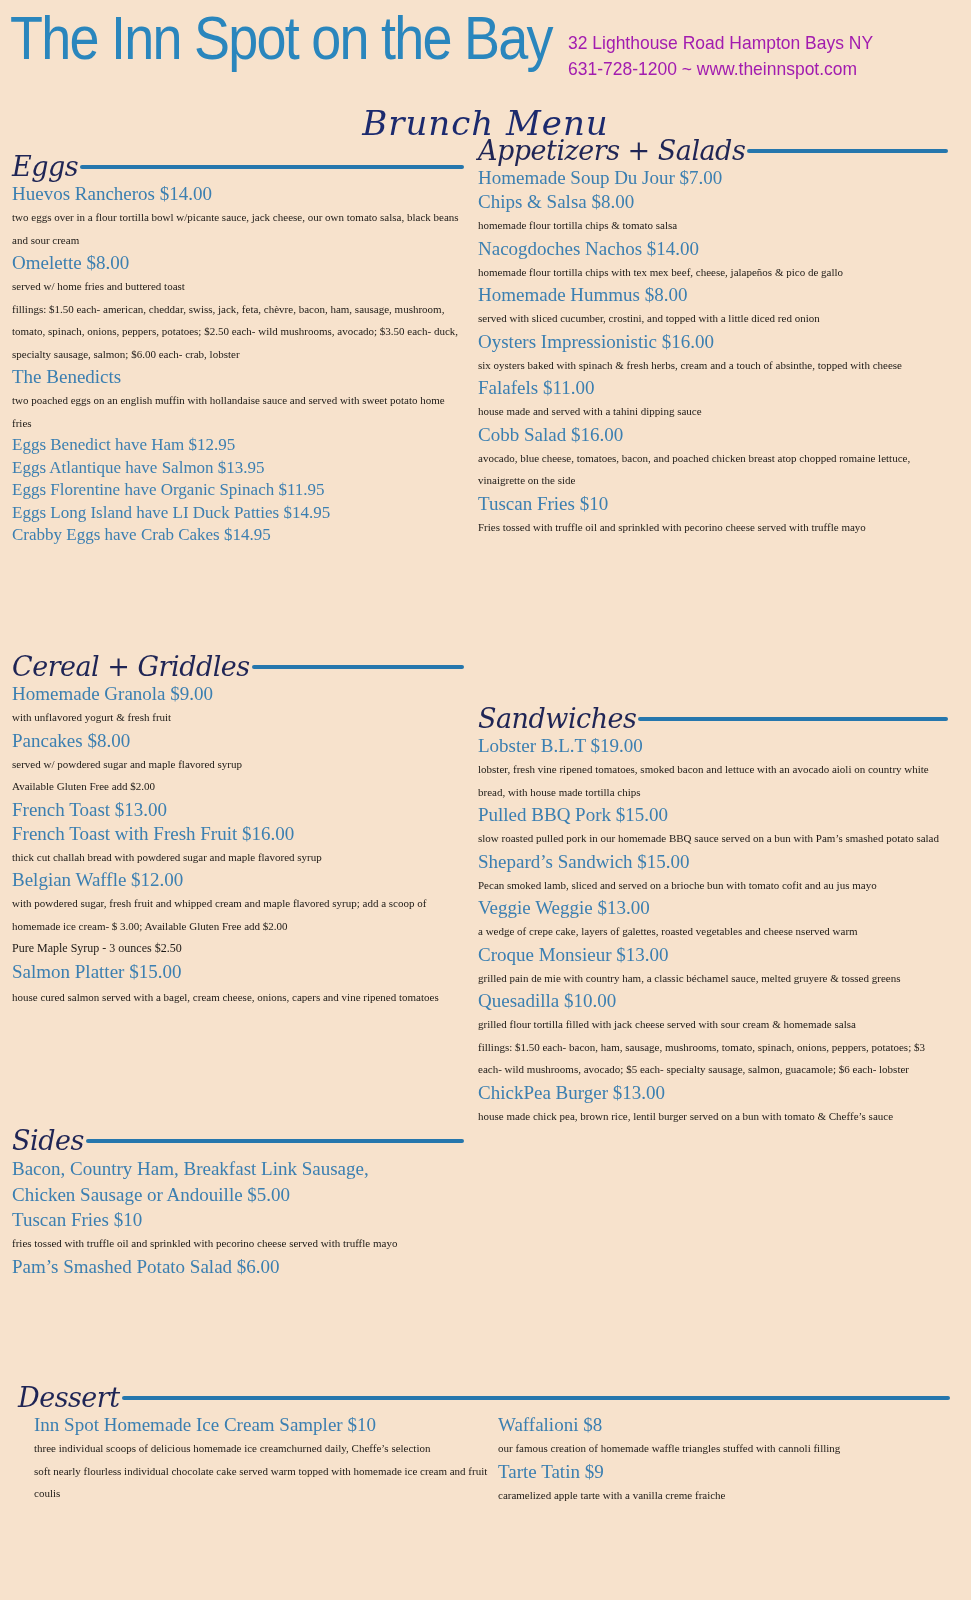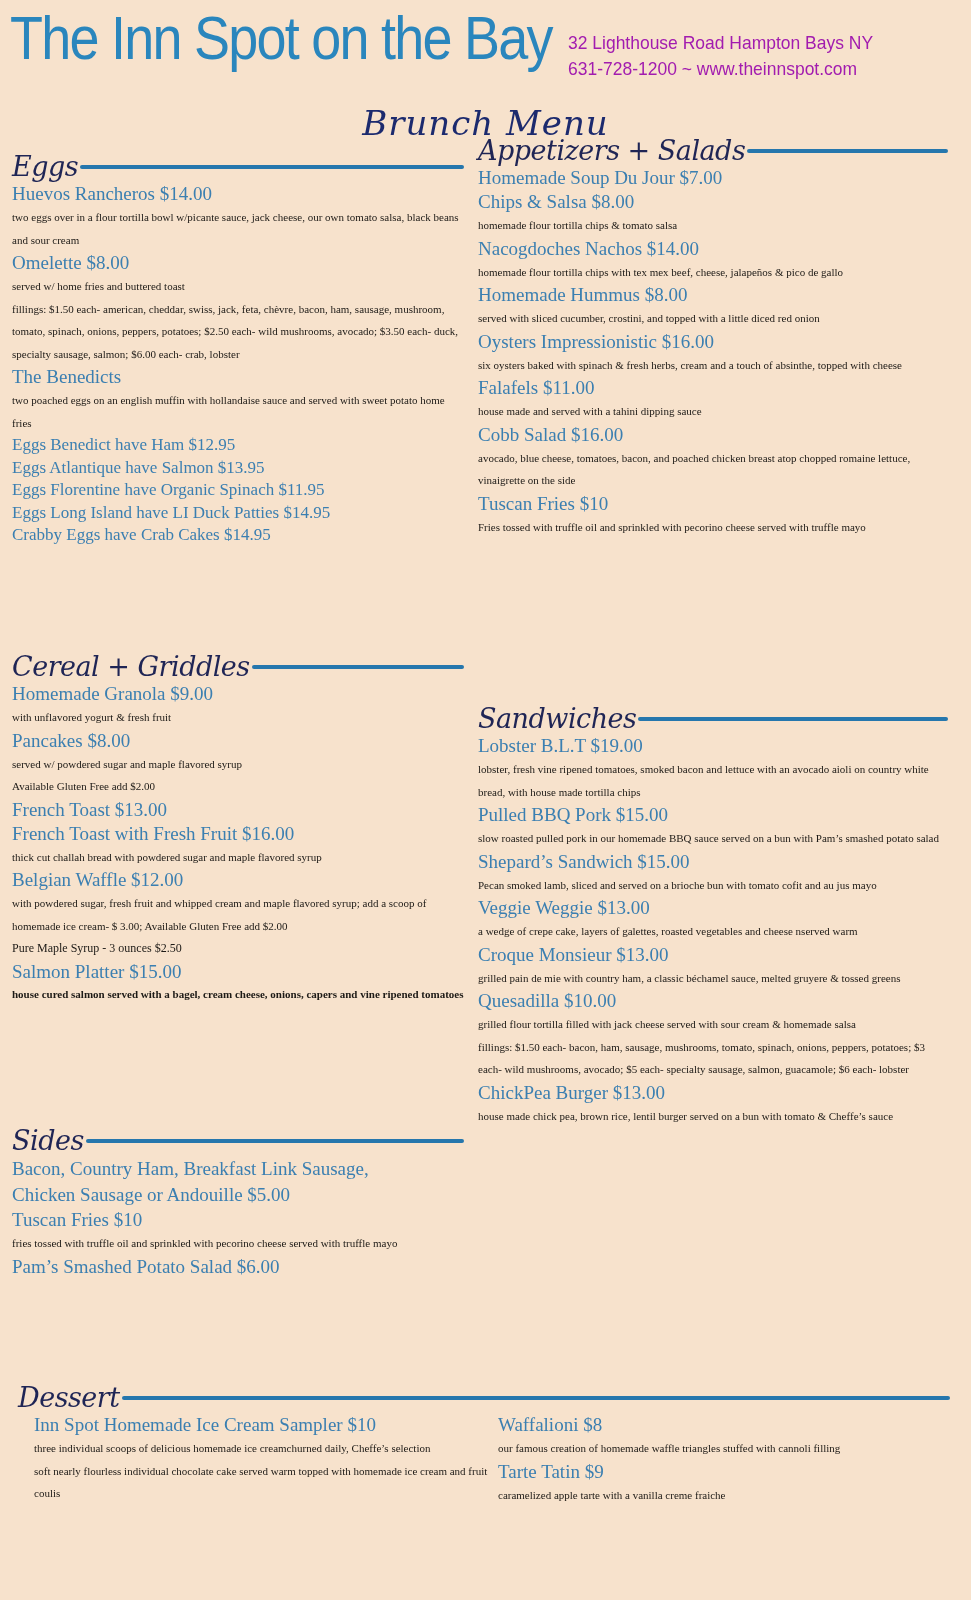--- a/index.html
+++ b/index.html
@@ -99,21 +99,21 @@
     <div class="item-name">Pancakes    $8.00</div>
     <div class="item-desc">served w/ powdered sugar and  maple flavored syrup</div>
     <div class="item-desc">Available Gluten Free add $2.00</div>
     <div class="item-name">French Toast   $13.00</div>
     <div class="item-name">French Toast with Fresh Fruit    $16.00</div>
     <div class="item-desc">thick cut challah bread with powdered sugar and maple flavored  syrup</div>
     <div class="item-name">Belgian Waffle  $12.00</div>
     <div class="item-desc">with powdered sugar, fresh fruit and whipped cream and maple flavored syrup;  add a scoop of homemade ice cream- $ 3.00; Available Gluten Free add $2.00</div>
     <div class="item-note">Pure Maple Syrup - 3 ounces $2.50</div>
     <div class="item-name">Salmon Platter  $15.00</div>
-    <div class="item-desc" style="line-height:20px;font-weight:bold;">house cured salmon served with a bagel, cream cheese, onions, capers and vine ripened tomatoes</div>
+    <div class="item-desc" style="line-height:26px;">house cured salmon served with a bagel, cream cheese, onions, capers and vine ripened tomatoes</div>
   </div>
 </div>
 
 <div class="col col-left" style="top:1126px;">
   <div class="section">
     <div class="section-head">
       <span class="section-title">Sides</span>
       <span class="section-rule"></span>
     </div>
     <div class="item-name" style="line-height:26px;">Bacon, Country Ham, Breakfast Link Sausage,</div>

